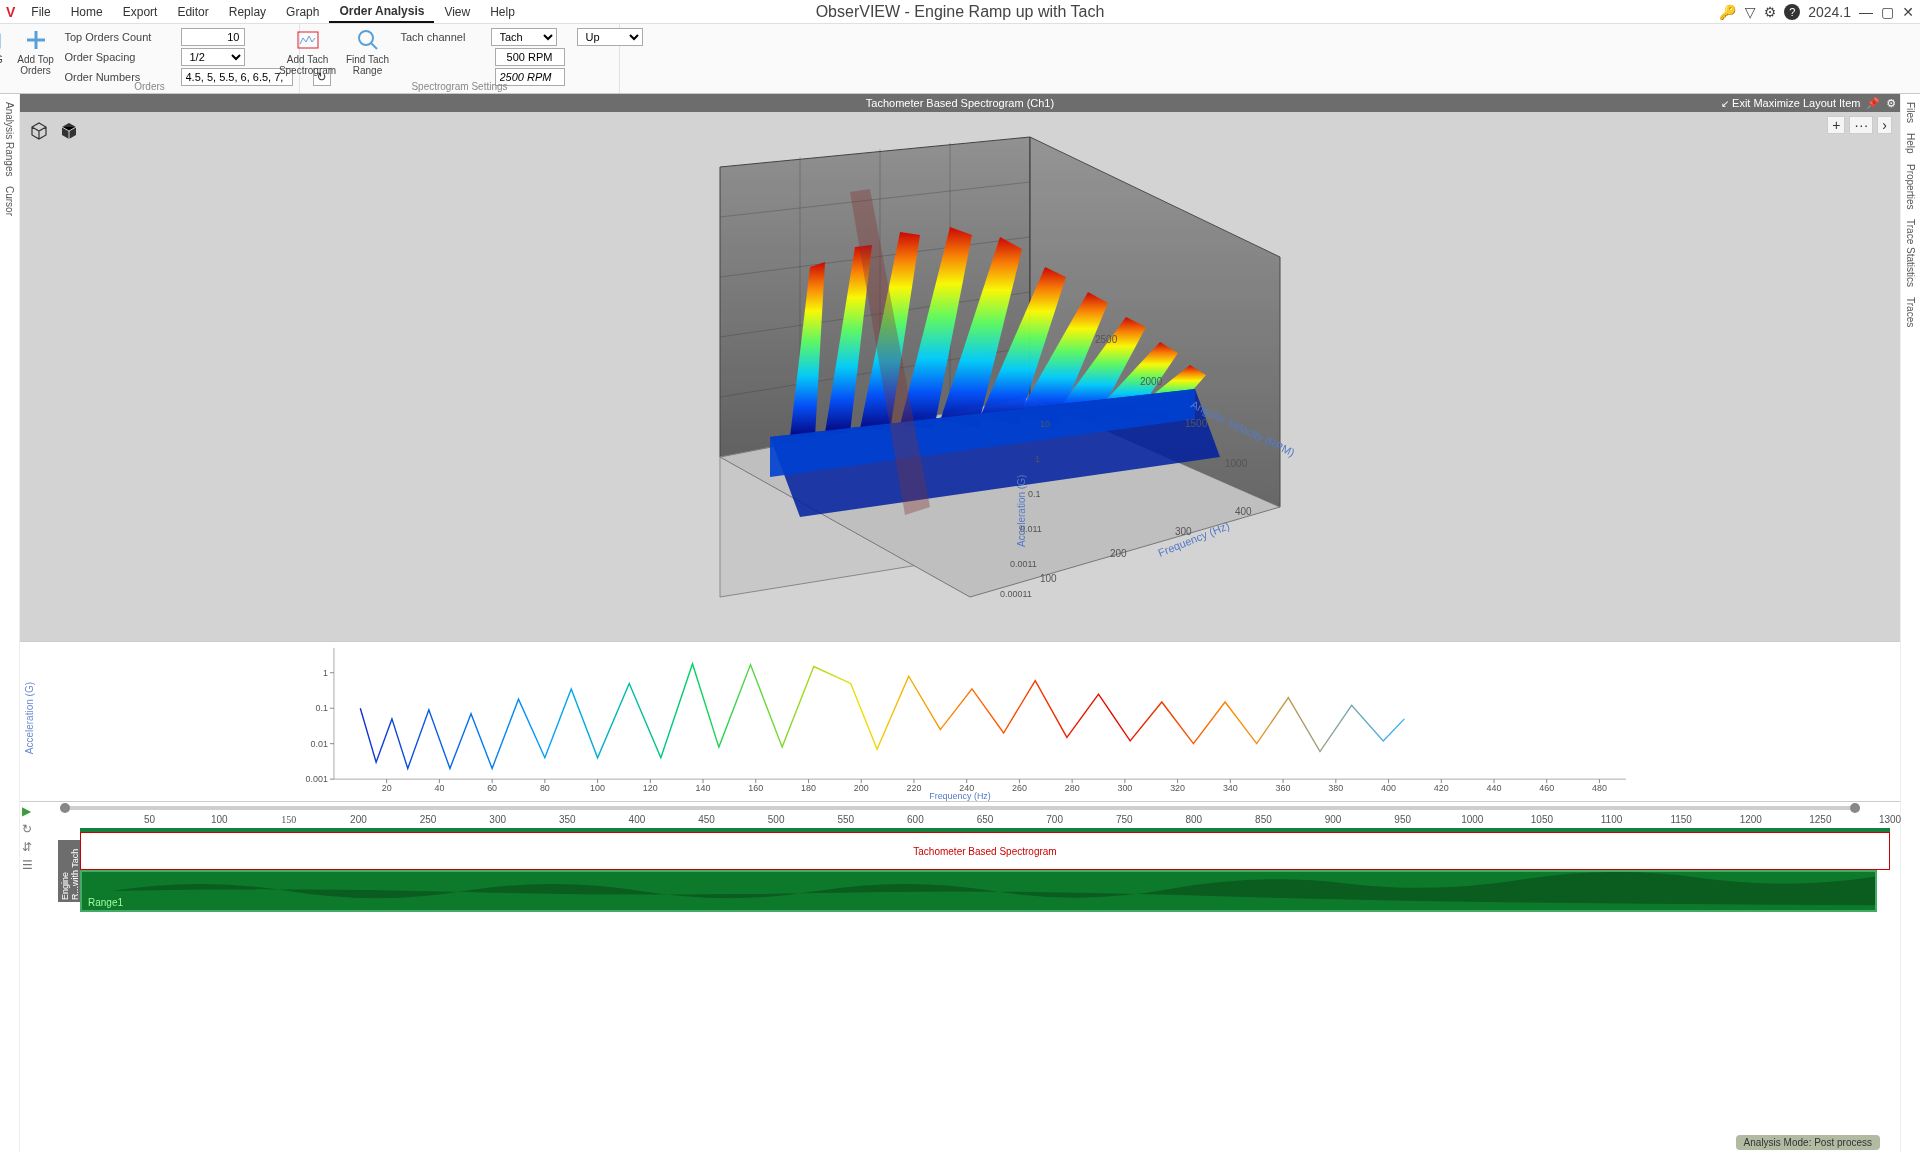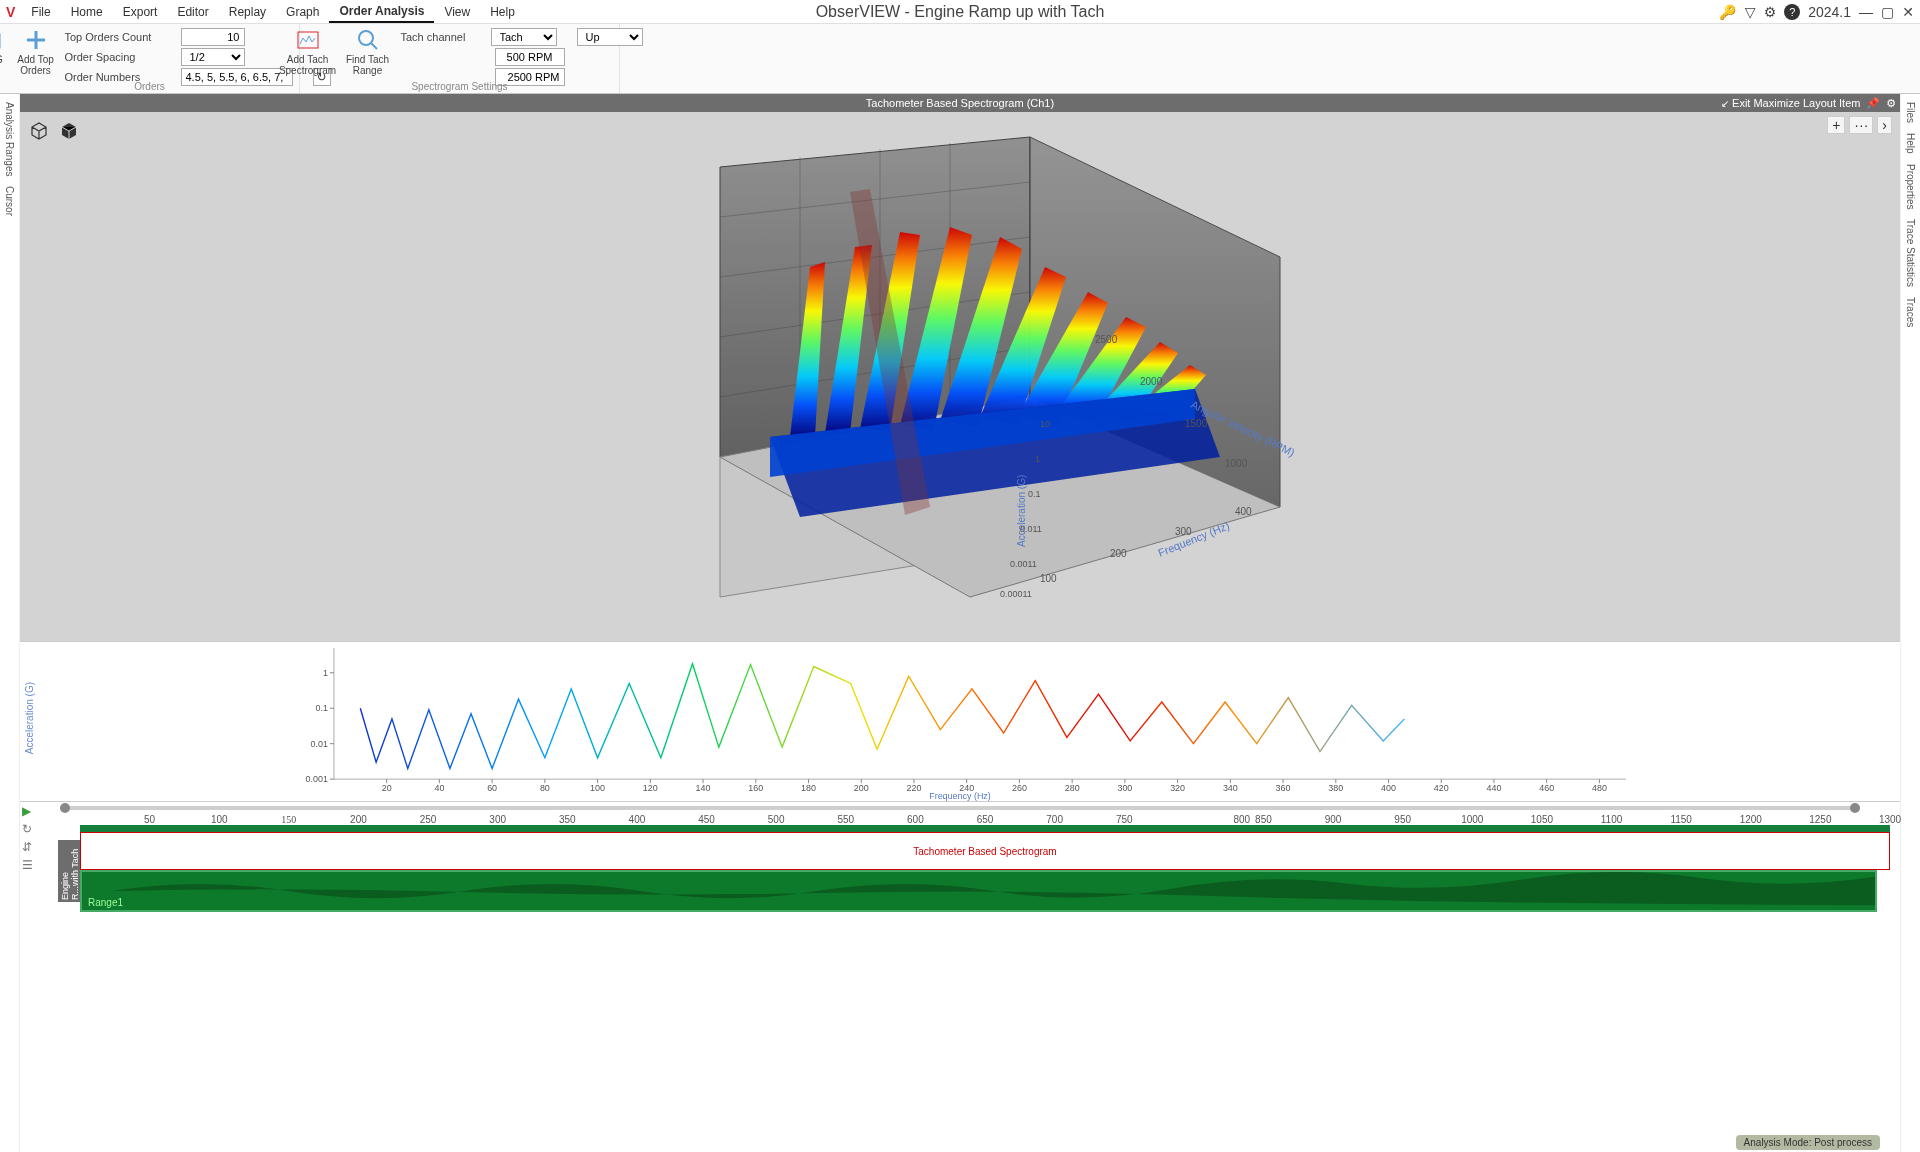--- a/index.html
+++ b/index.html
@@ -51,21 +51,21 @@
 
 .plot2d-area { background:#fff; height:160px; position:relative; border-bottom:1px solid #ccc; }
 .plot2d-area svg { width:100%; height:100%; }
 .y-axis-lbl { writing-mode:vertical-rl; transform:rotate(180deg); font-size:10px; color:#6a8cd1; position:absolute; left:4px; top:40px; }
 
 
 .timeline-area { flex:1; background:#fff; position:relative; }
 .timeline-scrub { height:12px; display:flex; align-items:center; padding:0 40px; }
 .timeline-scrub .track { flex:1; height:4px; background:#cfcfcf; border-radius:2px; position:relative; }
 .timeline-scrub .bead { position:absolute; top:-3px; width:10px; height:10px; border-radius:50%; background:#888; }
-.timeline-ruler { height:18px; position:relative; margin-left:60px; margin-right:10px; border-bottom:7px solid #15803d; }
+.timeline-ruler { height:18px; position:relative; margin-left:60px; margin-right:10px; border-bottom:4px solid #15803d; }
 .timeline-tick { position:absolute; top:0; font-size:10px; color:#555; transform:translateX(-50%); }
 .side-tools { position:absolute; left:2px; top:2px; display:flex; flex-direction:column; gap:4px; }
 .side-tools span { font-size:12px; color:#777; cursor:pointer; }
 .track-header { position:absolute; left:38px; writing-mode:vertical-rl; transform:rotate(180deg); font-size:9px; color:#fff; background:#6d6d6d; padding:2px; }
 .range-row { position:relative; height:38px; margin-left:60px; margin-right:10px; border:1.5px solid #c00; background:#fff; display:flex; align-items:center; justify-content:center; }
 .wave-row { position:relative; height:42px; margin-left:60px; margin-right:23px; background:#0d7a2b; overflow:hidden; border:2px solid #4a6;padding-left:30px; }
 .status-pill { position:absolute; right:20px; bottom:2px; background:rgba(128,140,100,0.6); color:#333; font-size:10px; padding:2px 8px; border-radius:4px; }
 
 </style>
 </head>
@@ -159,21 +159,21 @@
           <label style="width:70px;">Tach channel</label>
           <select class="small" style="width:66px;"><option>Tach</option></select>
           <select class="small" style="width:66px;"><option>Up</option></select>
         </div>
         <div class="row">
             <span style="width:74px;"></span>
           <input class="small" style="width: 70px; text-align: center;" value="500 RPM">
         </div>
         <div class="row">
             <span style="width:74px;"></span>
-          <input class="small" style="width: 70px; text-align: right;" value="2500 RPM">
+          <input class="small" style="width: 70px; text-align: left; font-style: italic;" value="2500 RPM">
         </div>
       </div>
     </div>
     <div class="ribbon-group-label">Spectrogram Settings</div>
   </div>
 </div>
 
 <div class="left-rail">
   <span class="rail-label">Analysis Ranges</span>
   <span class="rail-label">Cursor</span>
@@ -395,21 +395,21 @@
         <div class="timeline-tick" style="left: 23.0769%;">300</div>
         <div class="timeline-tick" style="left: 26.9231%;">350</div>
         <div class="timeline-tick" style="left: 30.7692%;">400</div>
         <div class="timeline-tick" style="left: 34.6154%;">450</div>
         <div class="timeline-tick" style="left: 38.4615%;">500</div>
         <div class="timeline-tick" style="left: 42.3077%;">550</div>
         <div class="timeline-tick" style="left: 46.1538%;">600</div>
         <div class="timeline-tick" style="left: 50%;">650</div>
         <div class="timeline-tick" style="left: 53.8462%;">700</div>
         <div class="timeline-tick" style="left: 57.6923%;">750</div>
-        <div class="timeline-tick" style="left: 61.5385%; margin-left: 48px;">800</div>
+        <div class="timeline-tick" style="left: 61.5385%;">800</div>
         <div class="timeline-tick" style="left: 65.3846%;">850</div>
         <div class="timeline-tick" style="left: 69.2308%;">900</div>
         <div class="timeline-tick" style="left: 73.0769%;">950</div>
         <div class="timeline-tick" style="left: 76.9231%;">1000</div>
         <div class="timeline-tick" style="left: 80.7692%;">1050</div>
         <div class="timeline-tick" style="left: 84.6154%;">1100</div>
         <div class="timeline-tick" style="left: 88.4615%;">1150</div>
         <div class="timeline-tick" style="left: 92.3077%;">1200</div>
         <div class="timeline-tick" style="left: 96.1538%;">1250</div>
         <div class="timeline-tick" style="left: 100%;">1300</div>

